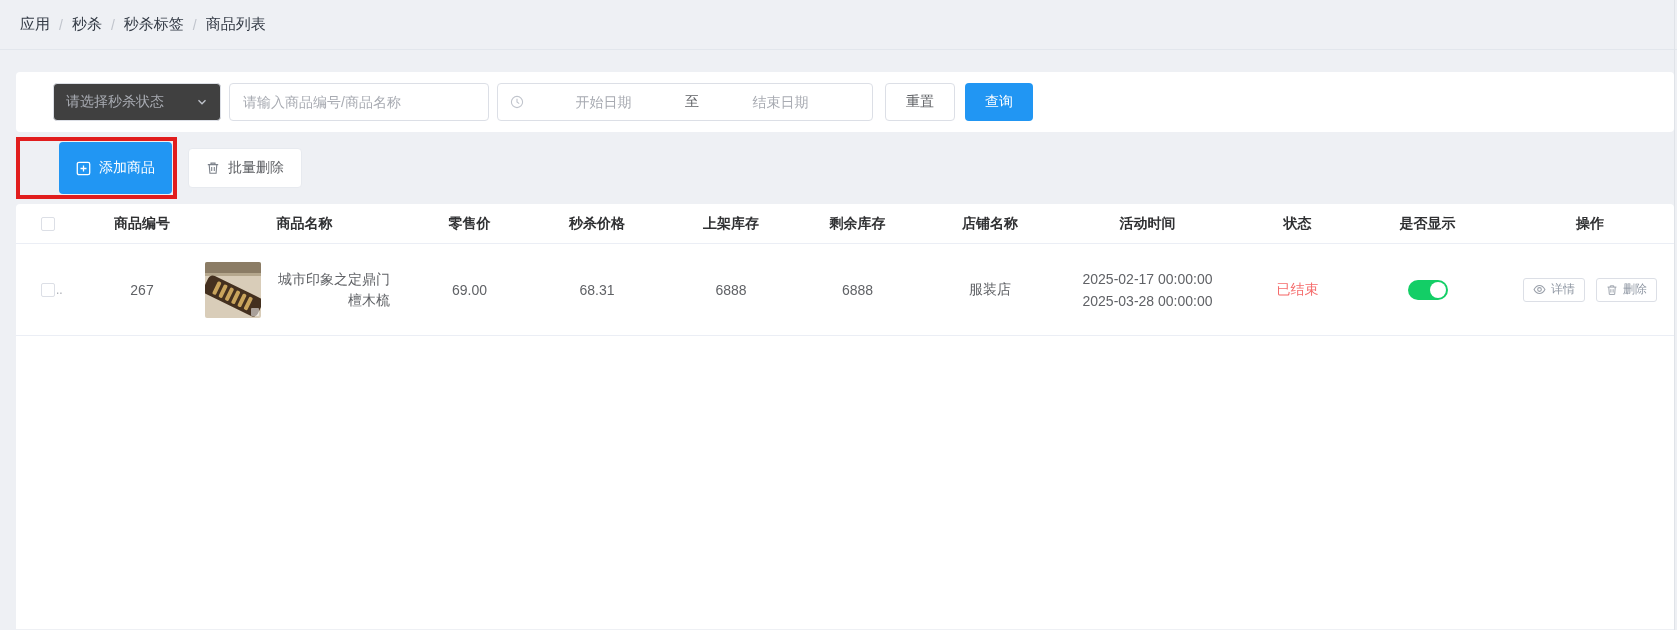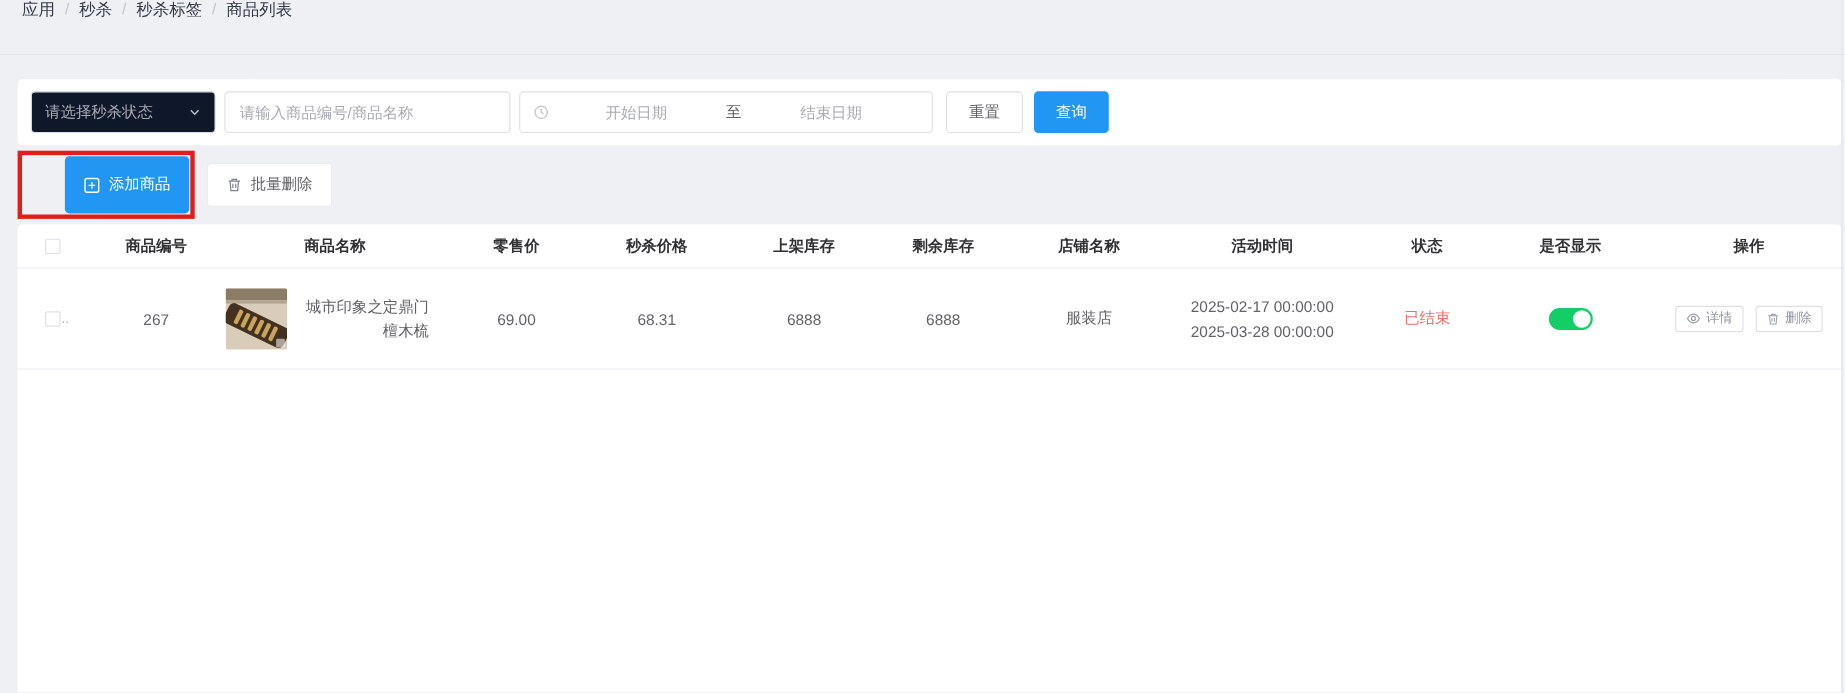--- a/index.html
+++ b/index.html
@@ -11,34 +11,34 @@
   *{box-sizing:border-box;}
   html,body{margin:0;padding:0;}
   body{
     width:1677px;height:630px;overflow:hidden;position:relative;
     background:#eef0f4;
     font-family:"Liberation Sans","DejaVu Sans",sans-serif;
     color:#606266;
   }
   
   .breadcrumb-bar{
-    height:50px;display:flex;align-items:flex-start;padding:0 20px;
+    height:50px;display:flex;align-items:center;padding:0 20px;
     border-bottom:1px solid #e2e6ec;font-size:15px;color:#333a45;
   }
   .crumb{cursor:pointer;}
   .crumb-sep{color:#c0c4cc;margin:0 9px;font-size:14px;}
   
   .filter-card{
     margin:22px 3px 0 16px;height:60px;background:#fff;border-radius:4px;
     display:flex;align-items:center;padding-left:12px;
   }
   .select-box{
-    width:168px;height:38px;border:1px solid #dcdfe6;border-radius:4px;background:#0f172a;
+    width:168px;height:38px;border:1px solid #dcdfe6;border-radius:4px;background:#404040;
     display:flex;align-items:center;justify-content:space-between;padding:0 12px;
-    color:#a8abb2;font-size:14px;cursor:pointer;
+    color:#a8abb2;font-size:14px;cursor:pointer;margin-left:25px;
   }
   .text-input{
     width:260px;height:38px;border:1px solid #dcdfe6;border-radius:4px;margin-left:8px;
     padding:0 13px;font-size:14px;color:#606266;outline:none;background:#fff;
   }
   .text-input::placeholder{color:#a8abb2;}
   .date-range{
     width:376px;height:38px;border:1px solid #dcdfe6;border-radius:4px;margin-left:8px;
     display:flex;align-items:center;padding:0 12px;background:#fff;
   }

